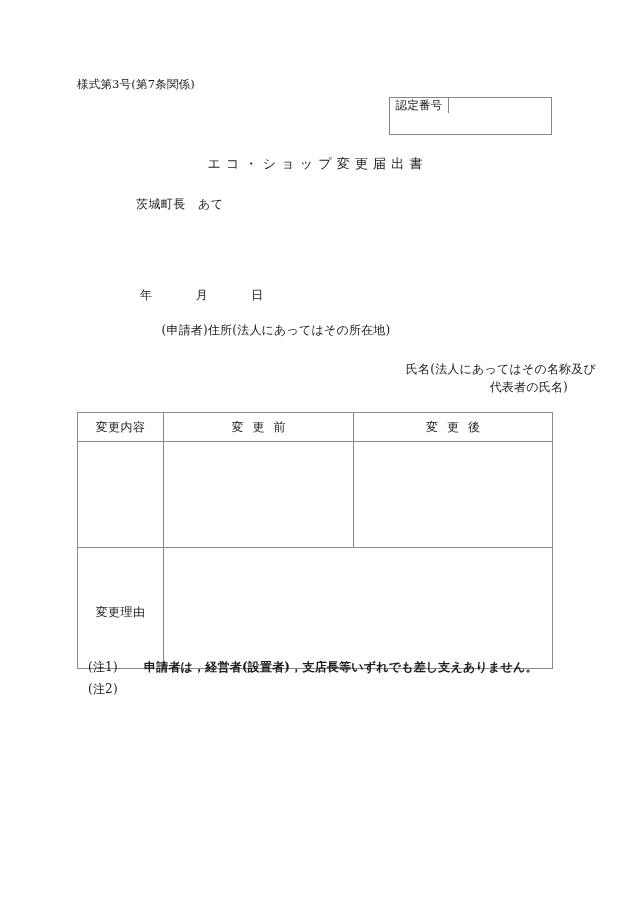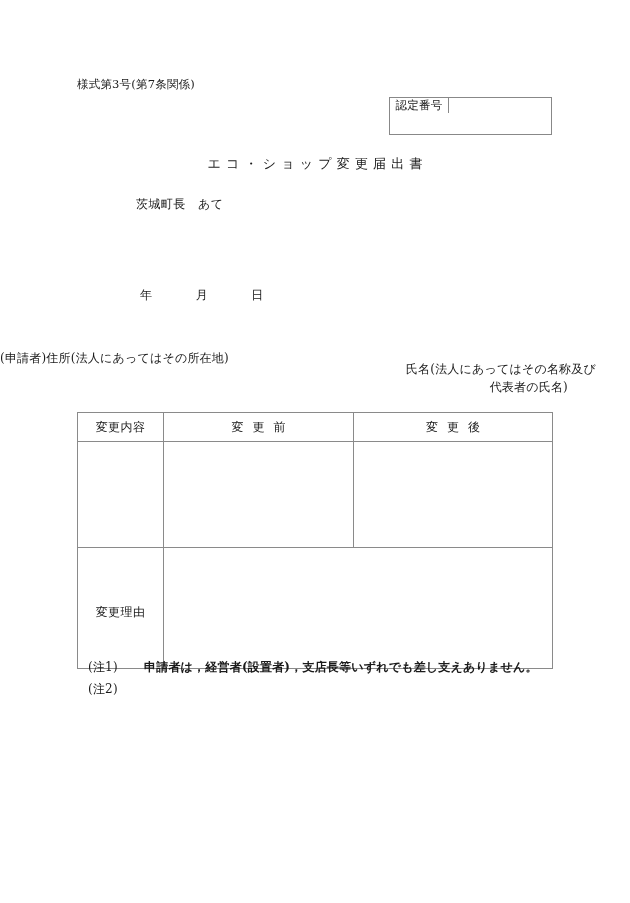--- a/index.html
+++ b/index.html
@@ -116,25 +116,24 @@
     display: inline-block;
     width: 36px;
   }
 
   
   .applicant-address {
     position: absolute;
     left: 0;
     top: 322px;
     width: 552px;
-    text-align: left;
-    font-size: 12px;
-    letter-spacing: 0.2px;
-    white-space: nowrap;
-    margin-top: 28px;
+    text-align: center;
+    font-size: 12px;
+    letter-spacing: 0.2px;
+    white-space: nowrap;
   }
   .applicant-name {
     position: absolute;
     left: 0;
     top: 360px;
     width: 552px;
     text-align: right;
     font-size: 12px;
     letter-spacing: 0.2px;
     line-height: 18px;

